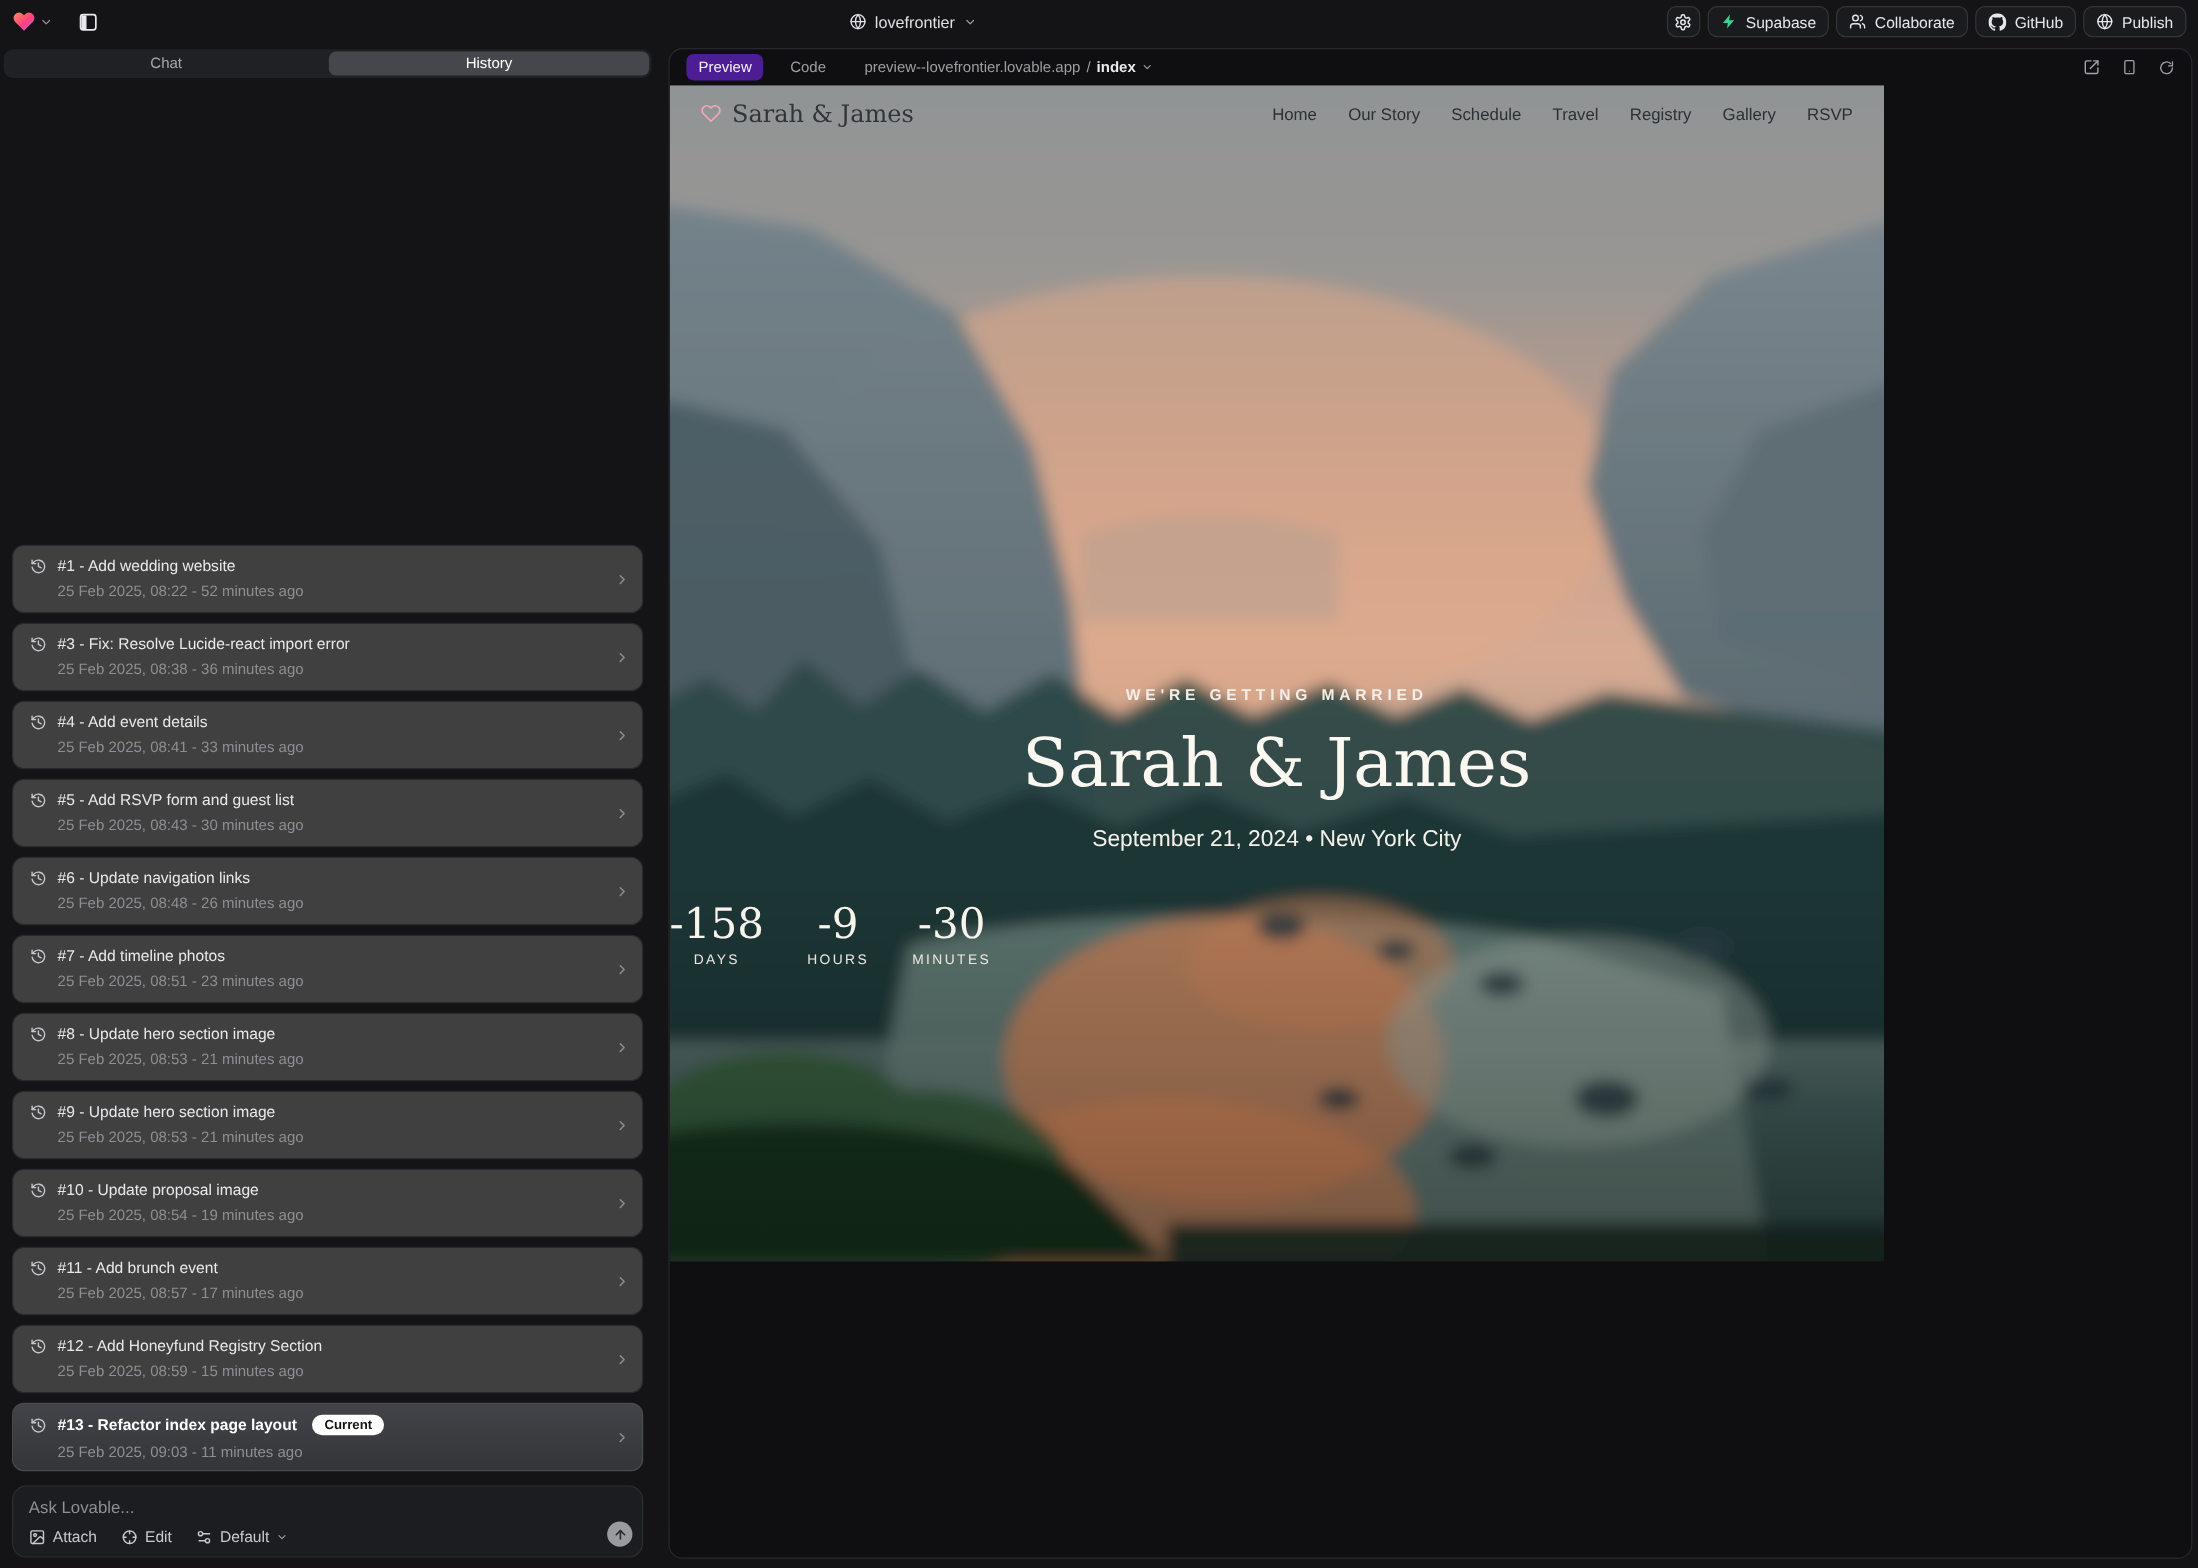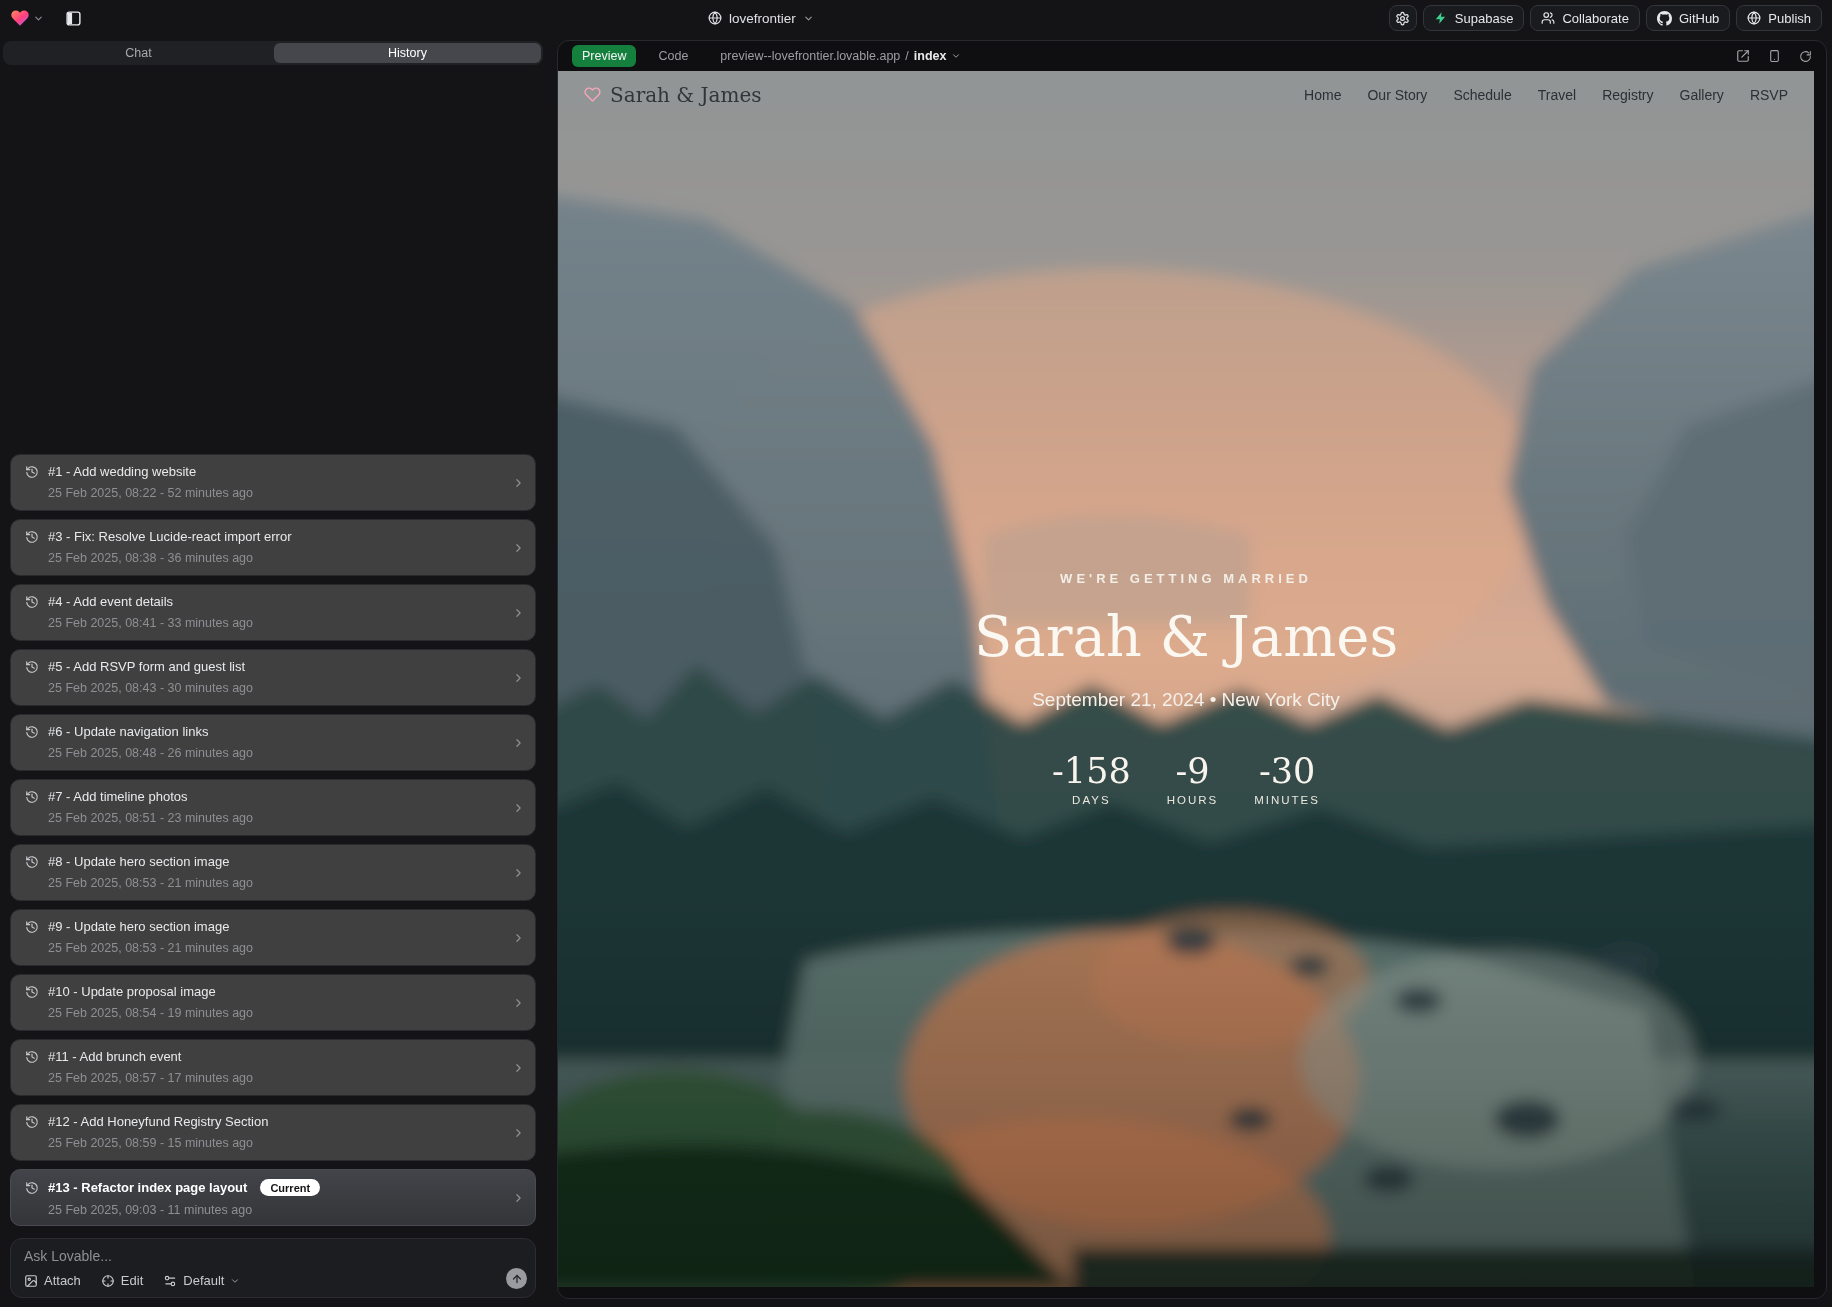--- a/index.html
+++ b/index.html
@@ -57,43 +57,43 @@
   .c-btn .chev { color: #9a9ba0; }
   .send-btn { position: absolute; right: 8px; bottom: 8px; width: 21px; height: 21px; border-radius: 50%;
     background: #9a9ba1; color: #26272b; display: flex; align-items: center; justify-content: center; cursor: pointer; }
 
   
   .pane { position: absolute; left: 557px; top: 40px; width: 1270px; height: 1259px;
     background: #0f0f11; border: 1px solid #28292e; border-radius: 12px; overflow: hidden; }
   .pv-toolbar { height: 30px; display: flex; align-items: center; padding: 0 14px; gap: 12px; }
   .pv-tab { height: 22px; display: inline-flex; align-items: center; padding: 0 10px; border-radius: 6px;
     color: #9d9ea3; font-size: 12.5px; cursor: pointer; }
-  .pv-tab.active { background: #15803d; color: #f2f2f4; }
+  .pv-tab.active { background: #4c1d95; color: #f2f2f4; }
   .pv-url { display: flex; align-items: center; gap: 5px; color: #9d9ea3; font-size: 12.5px;
     margin-left: 10px; cursor: pointer; }
   .pv-url .page { color: #e9eaec; font-weight: 700; }
   .pv-icons { margin-left: auto; display: flex; align-items: center; gap: 18px; color: #a3a4a9; }
   .pv-icons .icon { cursor: pointer; }
 
   
-  .site { position: relative; width: 1256px; height: 1227px; overflow: hidden; }
+  .site { position: relative; width: 1012px; height: 1227px; overflow: hidden; }
   .scene { position: absolute; inset: 0; }
   .site-header { position: absolute; top: 0; left: 0; right: 0; height: 47px;
     display: flex; align-items: center; justify-content: space-between; padding: 0 26px; }
   .brand { display: flex; align-items: center; gap: 9px;
     font-family: "DejaVu Serif", "Liberation Serif", serif; font-size: 20px; color: #30353a; }
   .site-nav { display: flex; align-items: center; gap: 26px; }
   .site-nav span { color: #2b3036; font-size: 14px; cursor: pointer; }
 
   .hero { position: absolute; left: 0; right: 0; top: 500px; text-align: center; color: #f6f1ea; }
   .eyebrow { font-size: 13px; letter-spacing: 4px; font-weight: 700; color: #f3eee7; }
   .hero-title { font-family: "DejaVu Serif", "Liberation Serif", serif; font-size: 56px;
     font-weight: 500; color: #fbf7f1; margin-top: 18px; }
   .hero-sub { font-size: 19px; margin-top: 20px; color: #f5f1ea; }
-  .countdown { display: flex; justify-content: center; gap: 36px; margin-top: 40px; }
+  .countdown { display: flex; justify-content: flex-start; gap: 36px; margin-top: 40px; }
   .cd-value { font-family: "DejaVu Serif", "Liberation Serif", serif; font-size: 35px; color: #f8f4ed; }
   .cd-label { font-size: 11.5px; letter-spacing: 2px; margin-top: 3px; color: #ece7de; }
 </style>
 </head>
 <body>
 
 <div class="topbar">
   <div class="logo-wrap">
     <span class="icon">
       <svg width="20" height="20" viewBox="0 0 24 24">

